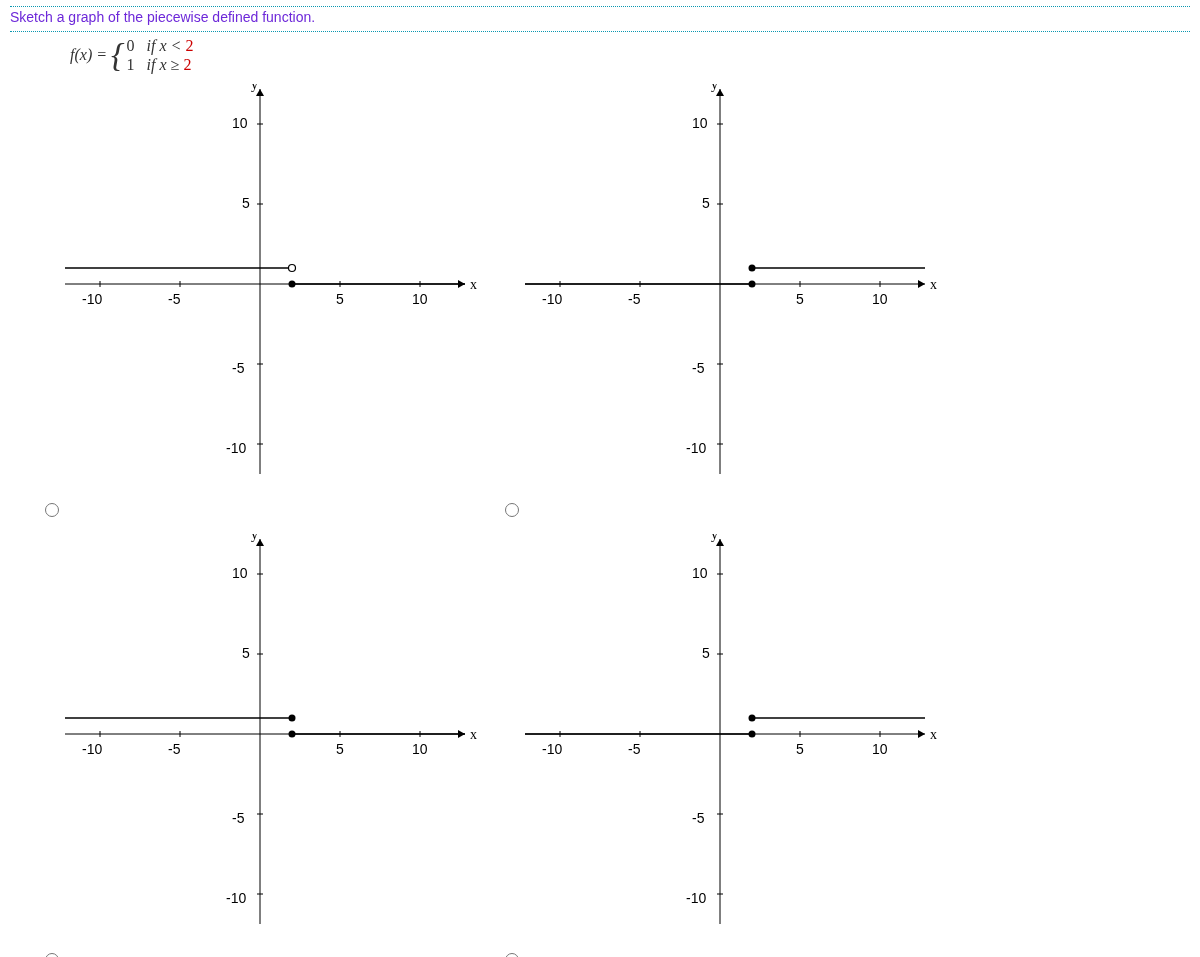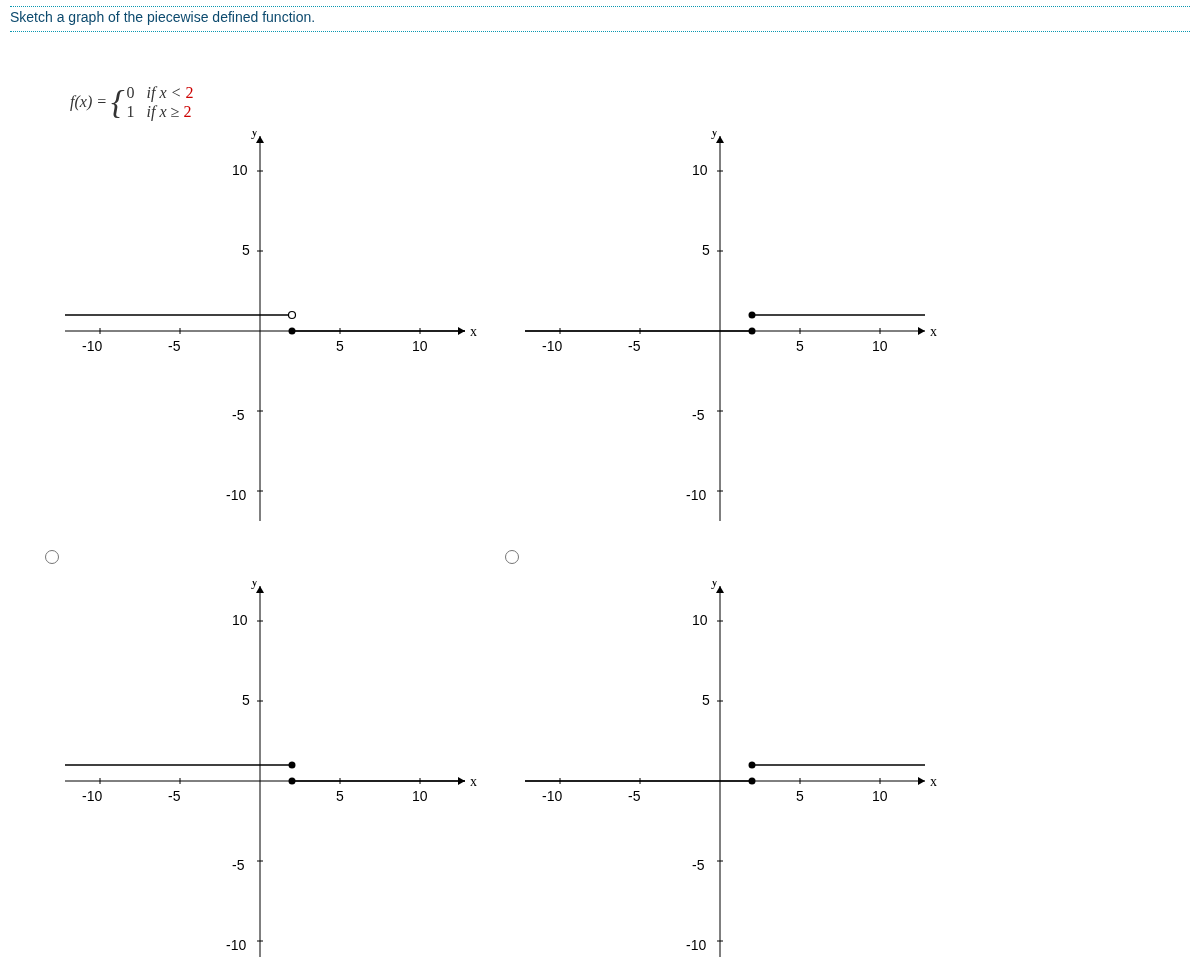--- a/index.html
+++ b/index.html
@@ -8,30 +8,29 @@
     margin: 0;
     padding: 6px 10px;
     color: #333;
   }
   .dotted-border {
     border-top: 1px dotted #0a97b0;
     border-bottom: 1px dotted #0a97b0;
   }
   .question-text {
     padding: 2px 0 6px 0;
-    color: #0c4a6e;
+    color: #6d28d9;
   }
   .piecewise {
     display: flex;
     align-items: center;
     padding: 4px 0 10px 60px;
     font-style: italic;
     font-family: 'Times New Roman', serif;
     font-size: 16px;
-    margin-top: 47px;
   }
   .piecewise .fx { margin-right: 4px; }
   .brace { font-size: 34px; line-height: 0; margin: 0 2px 0 0; }
   .cases { display: inline-block; vertical-align: middle; }
   .cases .row { line-height: 1.2; }
   .cases .row span.num { font-style: normal; margin-right: 8px; }
   .red { color: #c00; font-style: normal;}
   .graphs {
     display: grid;
     grid-template-columns: 450px 450px;

